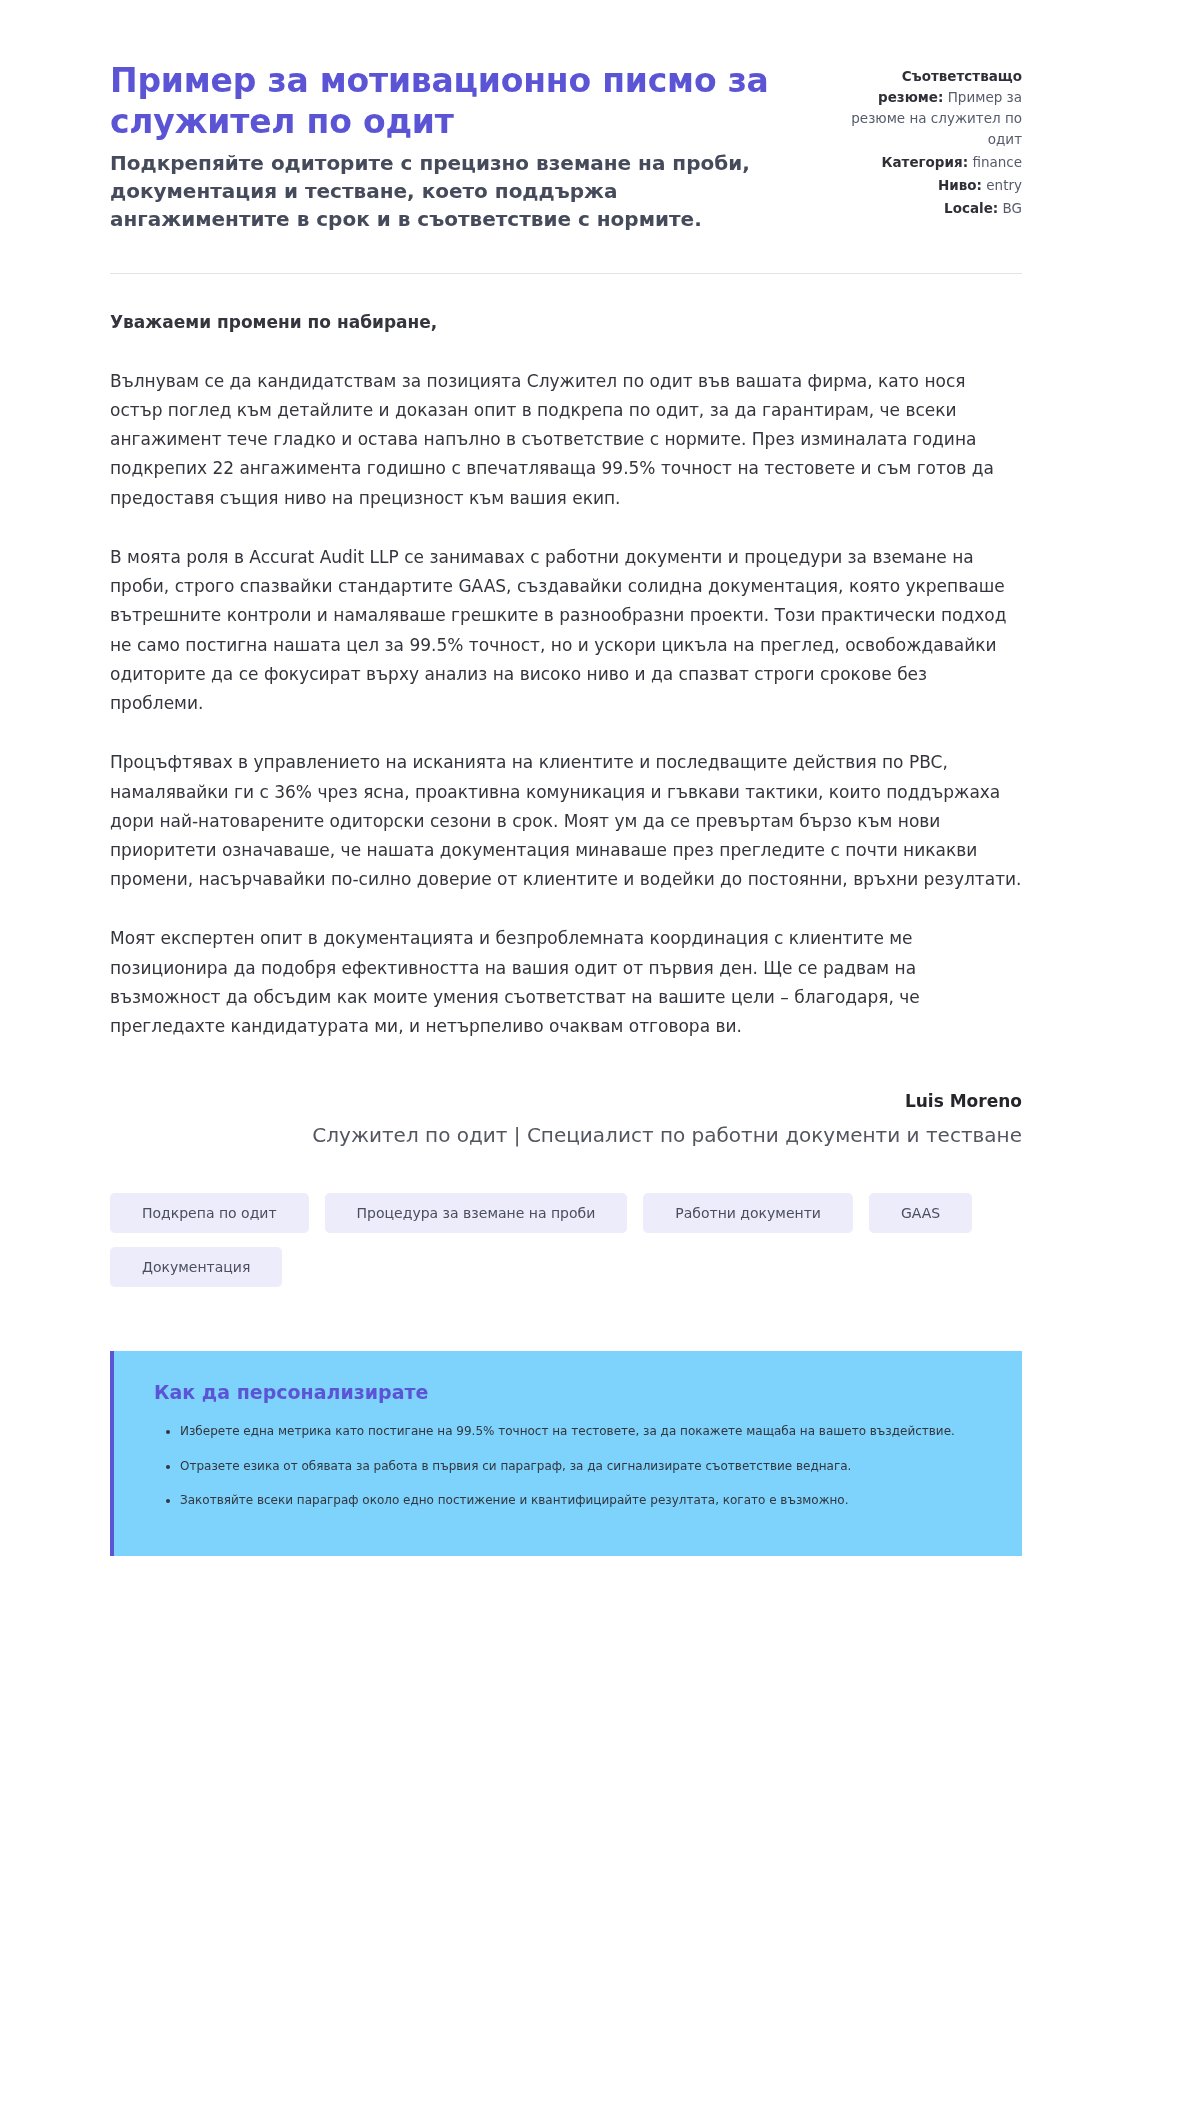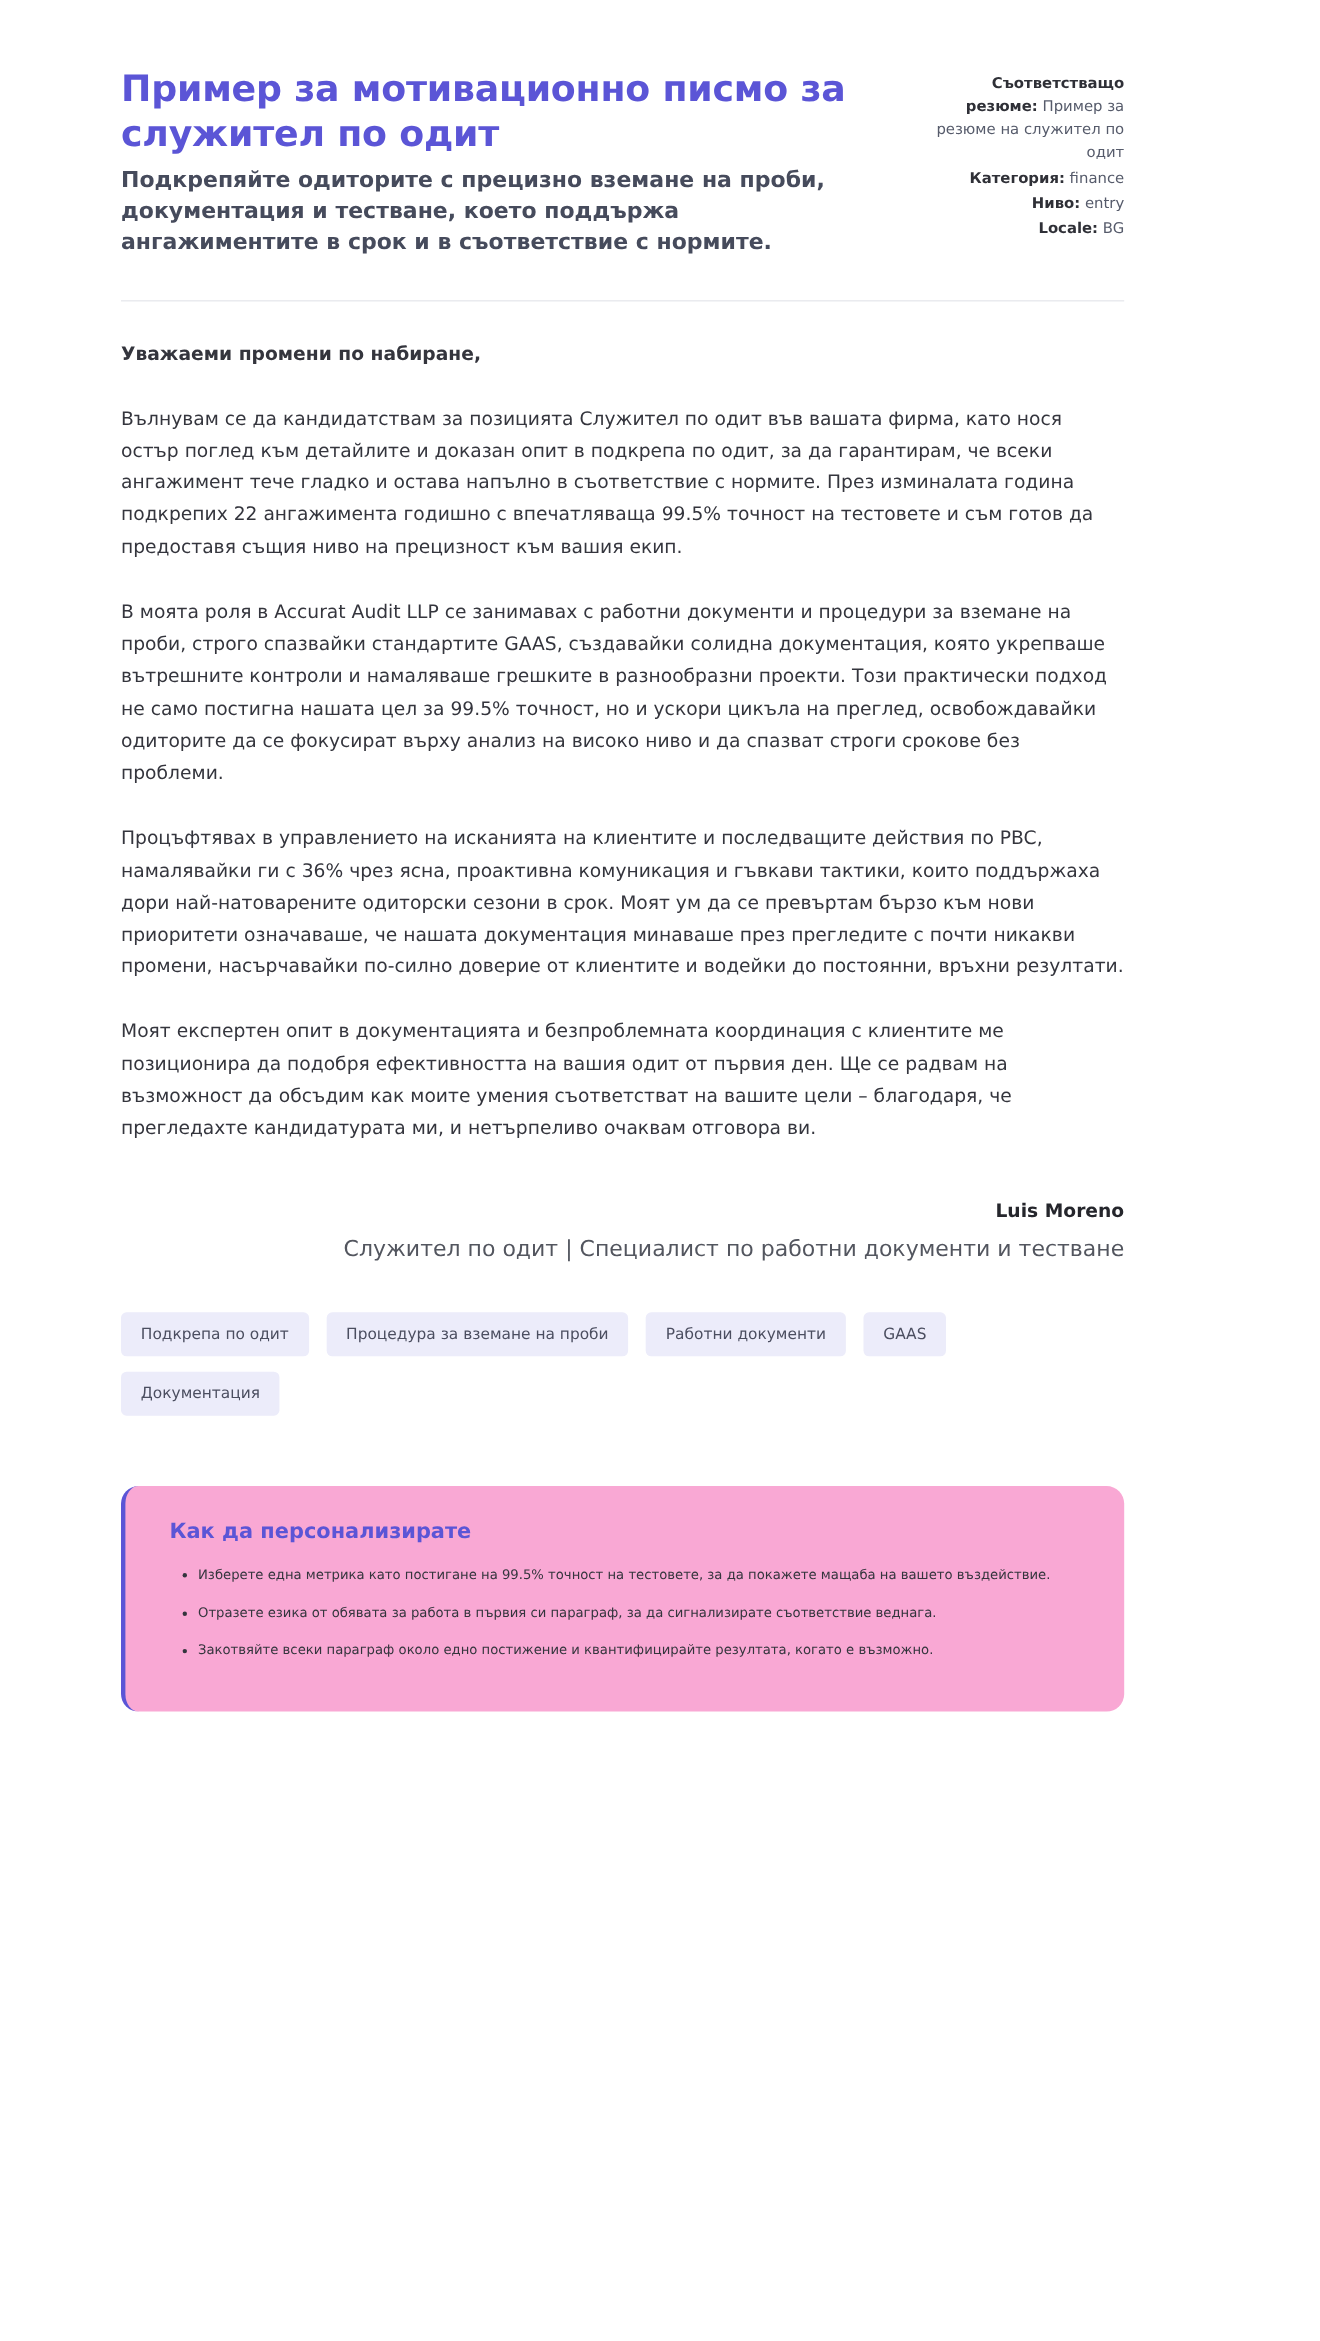--- a/index.html
+++ b/index.html
@@ -107,30 +107,30 @@
     display: flex;
     flex-wrap: wrap;
     gap: 14px 16px;
     max-width: 890px;
   }
   .tag {
     background: #ececfa;
     color: #4b4e60;
     font-size: 14px;
     line-height: 1;
-    padding: 13px 18px;
+    padding: 13px 32px;
     border-radius: 5px;
     white-space: nowrap;
   }
   
   .callout {
     margin-top: 64px;
-    background: #f9a8d4;
+    background: #7dd3fc;
     border-left: 4px solid #5b55d6;
-    border-radius: 16px;
+    border-radius: 0;
     padding: 30px 36px 34px 40px;
   }
   .callout-title {
     font-size: 19px;
     font-weight: bold;
     color: #5b55d6;
     margin: 0 0 18px 0;
   }
   .callout ul {
     margin: 0;

